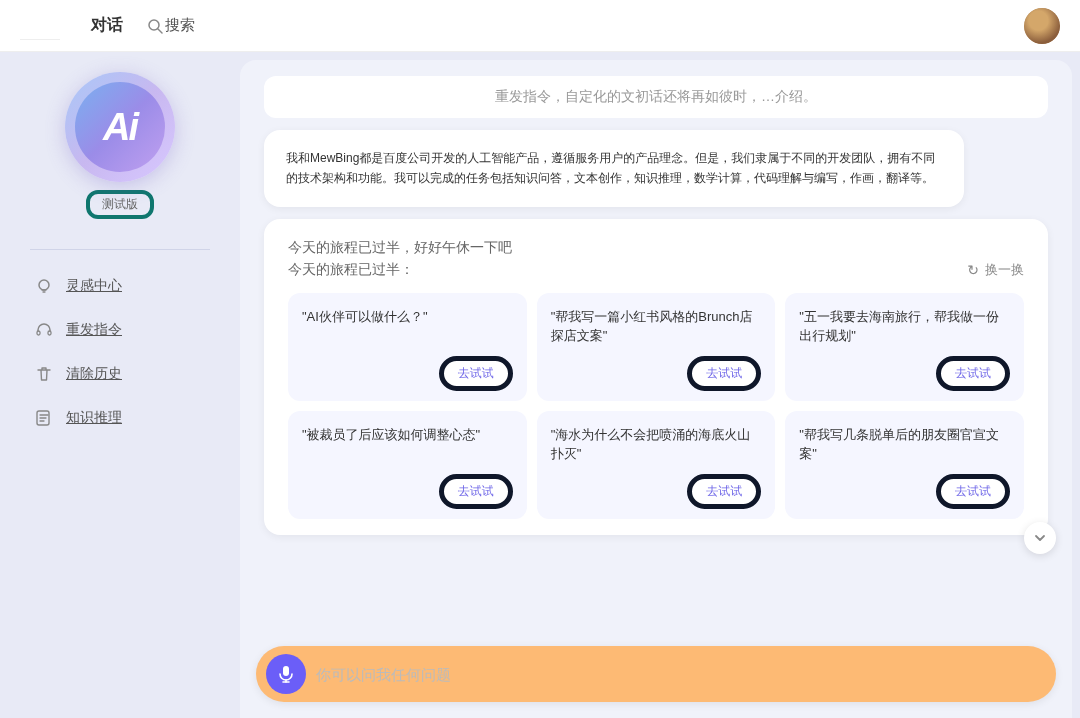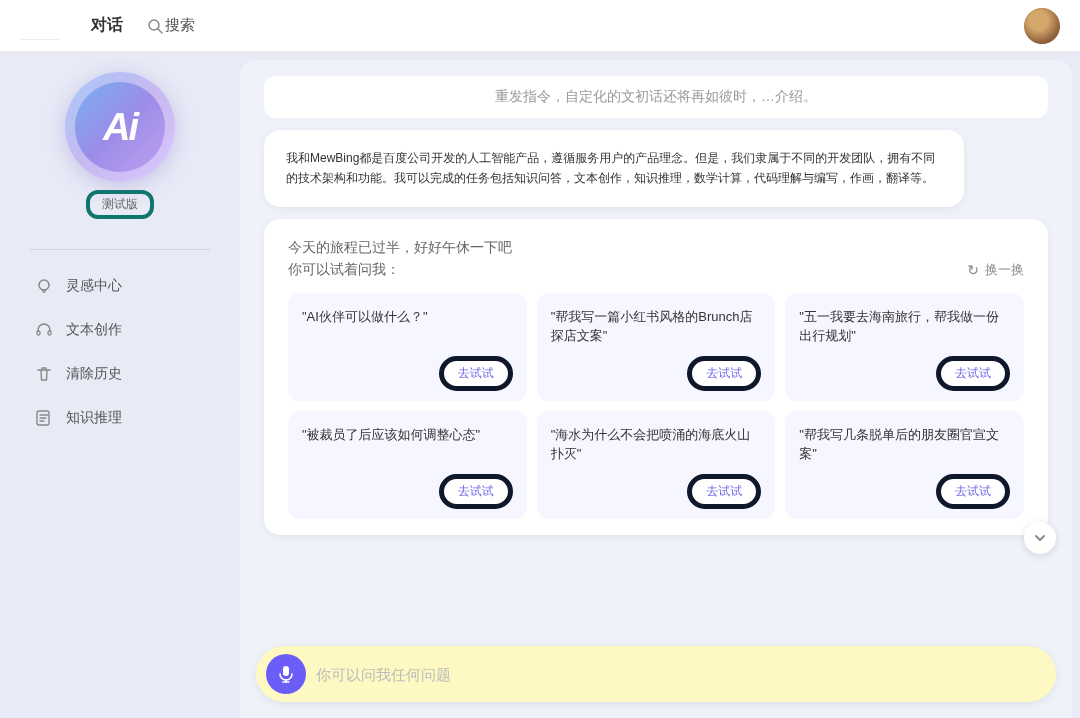--- a/index.html
+++ b/index.html
@@ -148,20 +148,21 @@
     .sidebar-item {
       display: flex;
       align-items: center;
       gap: 12px;
       padding: 10px 14px;
       border-radius: 10px;
       cursor: pointer;
       color: #555;
       font-size: 14px;
       transition: background 0.15s;
+      text-decoration: underline;
     }
     .sidebar-icon {
       width: 20px;
       height: 20px;
       display: flex;
       align-items: center;
       justify-content: center;
       color: #888;
     }
 
@@ -320,21 +321,21 @@
     }
 
     
     .input-area {
       background: #f0f2fa;
       padding: 12px 16px 16px 16px;
       flex-shrink: 0;
       position: relative;
     }
     .input-container {
-      background: #fef9c3;
+      background: #fdba74;
       border-radius: 30px;
       display: flex;
       align-items: center;
       padding: 8px 16px 8px 10px;
       box-shadow: 0 2px 8px rgba(0,0,0,0.08);
       gap: 10px;
     }
     .mic-btn {
       width: 40px;
       height: 40px;
@@ -424,21 +425,21 @@
       </div>
 
       <div class="sidebar-item">
         <span class="sidebar-icon">
           <svg width="18" height="18" viewBox="0 0 18 18" fill="none">
             <path d="M3 10V9a6 6 0 0 1 12 0v1" stroke="#888" stroke-width="1.5" stroke-linecap="round"></path>
             <rect x="2" y="10" width="3" height="4" rx="1.5" stroke="#888" stroke-width="1.3"></rect>
             <rect x="13" y="10" width="3" height="4" rx="1.5" stroke="#888" stroke-width="1.3"></rect>
           </svg>
         </span>
-        <span>文本创作</span>
+        <span>重发指令</span>
       </div>
 
       <div class="sidebar-item">
         <span class="sidebar-icon">
           <svg width="18" height="18" viewBox="0 0 18 18" fill="none">
             <path d="M3 5h12M7 5V3h4v2M6 5l.5 10h5L12 5" stroke="#888" stroke-width="1.4" stroke-linecap="round" stroke-linejoin="round"></path>
           </svg>
         </span>
         <span>清除历史</span>
       </div>
@@ -462,21 +463,21 @@
         <div class="top-truncated">重发指令，自定化的文初话还将再如彼时，…介绍。</div>
 
 
         <div class="ai-message-container">
           <div class="ai-bubble">我和MewBing都是百度公司开发的人工智能产品，遵循服务用户的产品理念。但是，我们隶属于不同的开发团队，拥有不同的技术架构和功能。我可以完成的任务包括知识问答，文本创作，知识推理，数学计算，代码理解与编写，作画，翻译等。</div>
         </div>
 
         <div class="greeting-card">
           <div class="greeting-subtitle">今天的旅程已过半，好好午休一下吧</div>
           <div class="greeting-header-row">
-            <div class="greeting-prompt" style="margin-bottom:0">你可以试着问我：</div>
+            <div class="greeting-prompt" style="margin-bottom:0">今天的旅程已过半：</div>
             <div class="refresh-btn">
               <span class="refresh-icon">↻</span>
               <span>换一换</span>
             </div>
           </div>
 
           <div class="suggestion-grid">
 
             <div class="suggestion-card">
               <div class="suggestion-text">"AI伙伴可以做什么？"</div>

